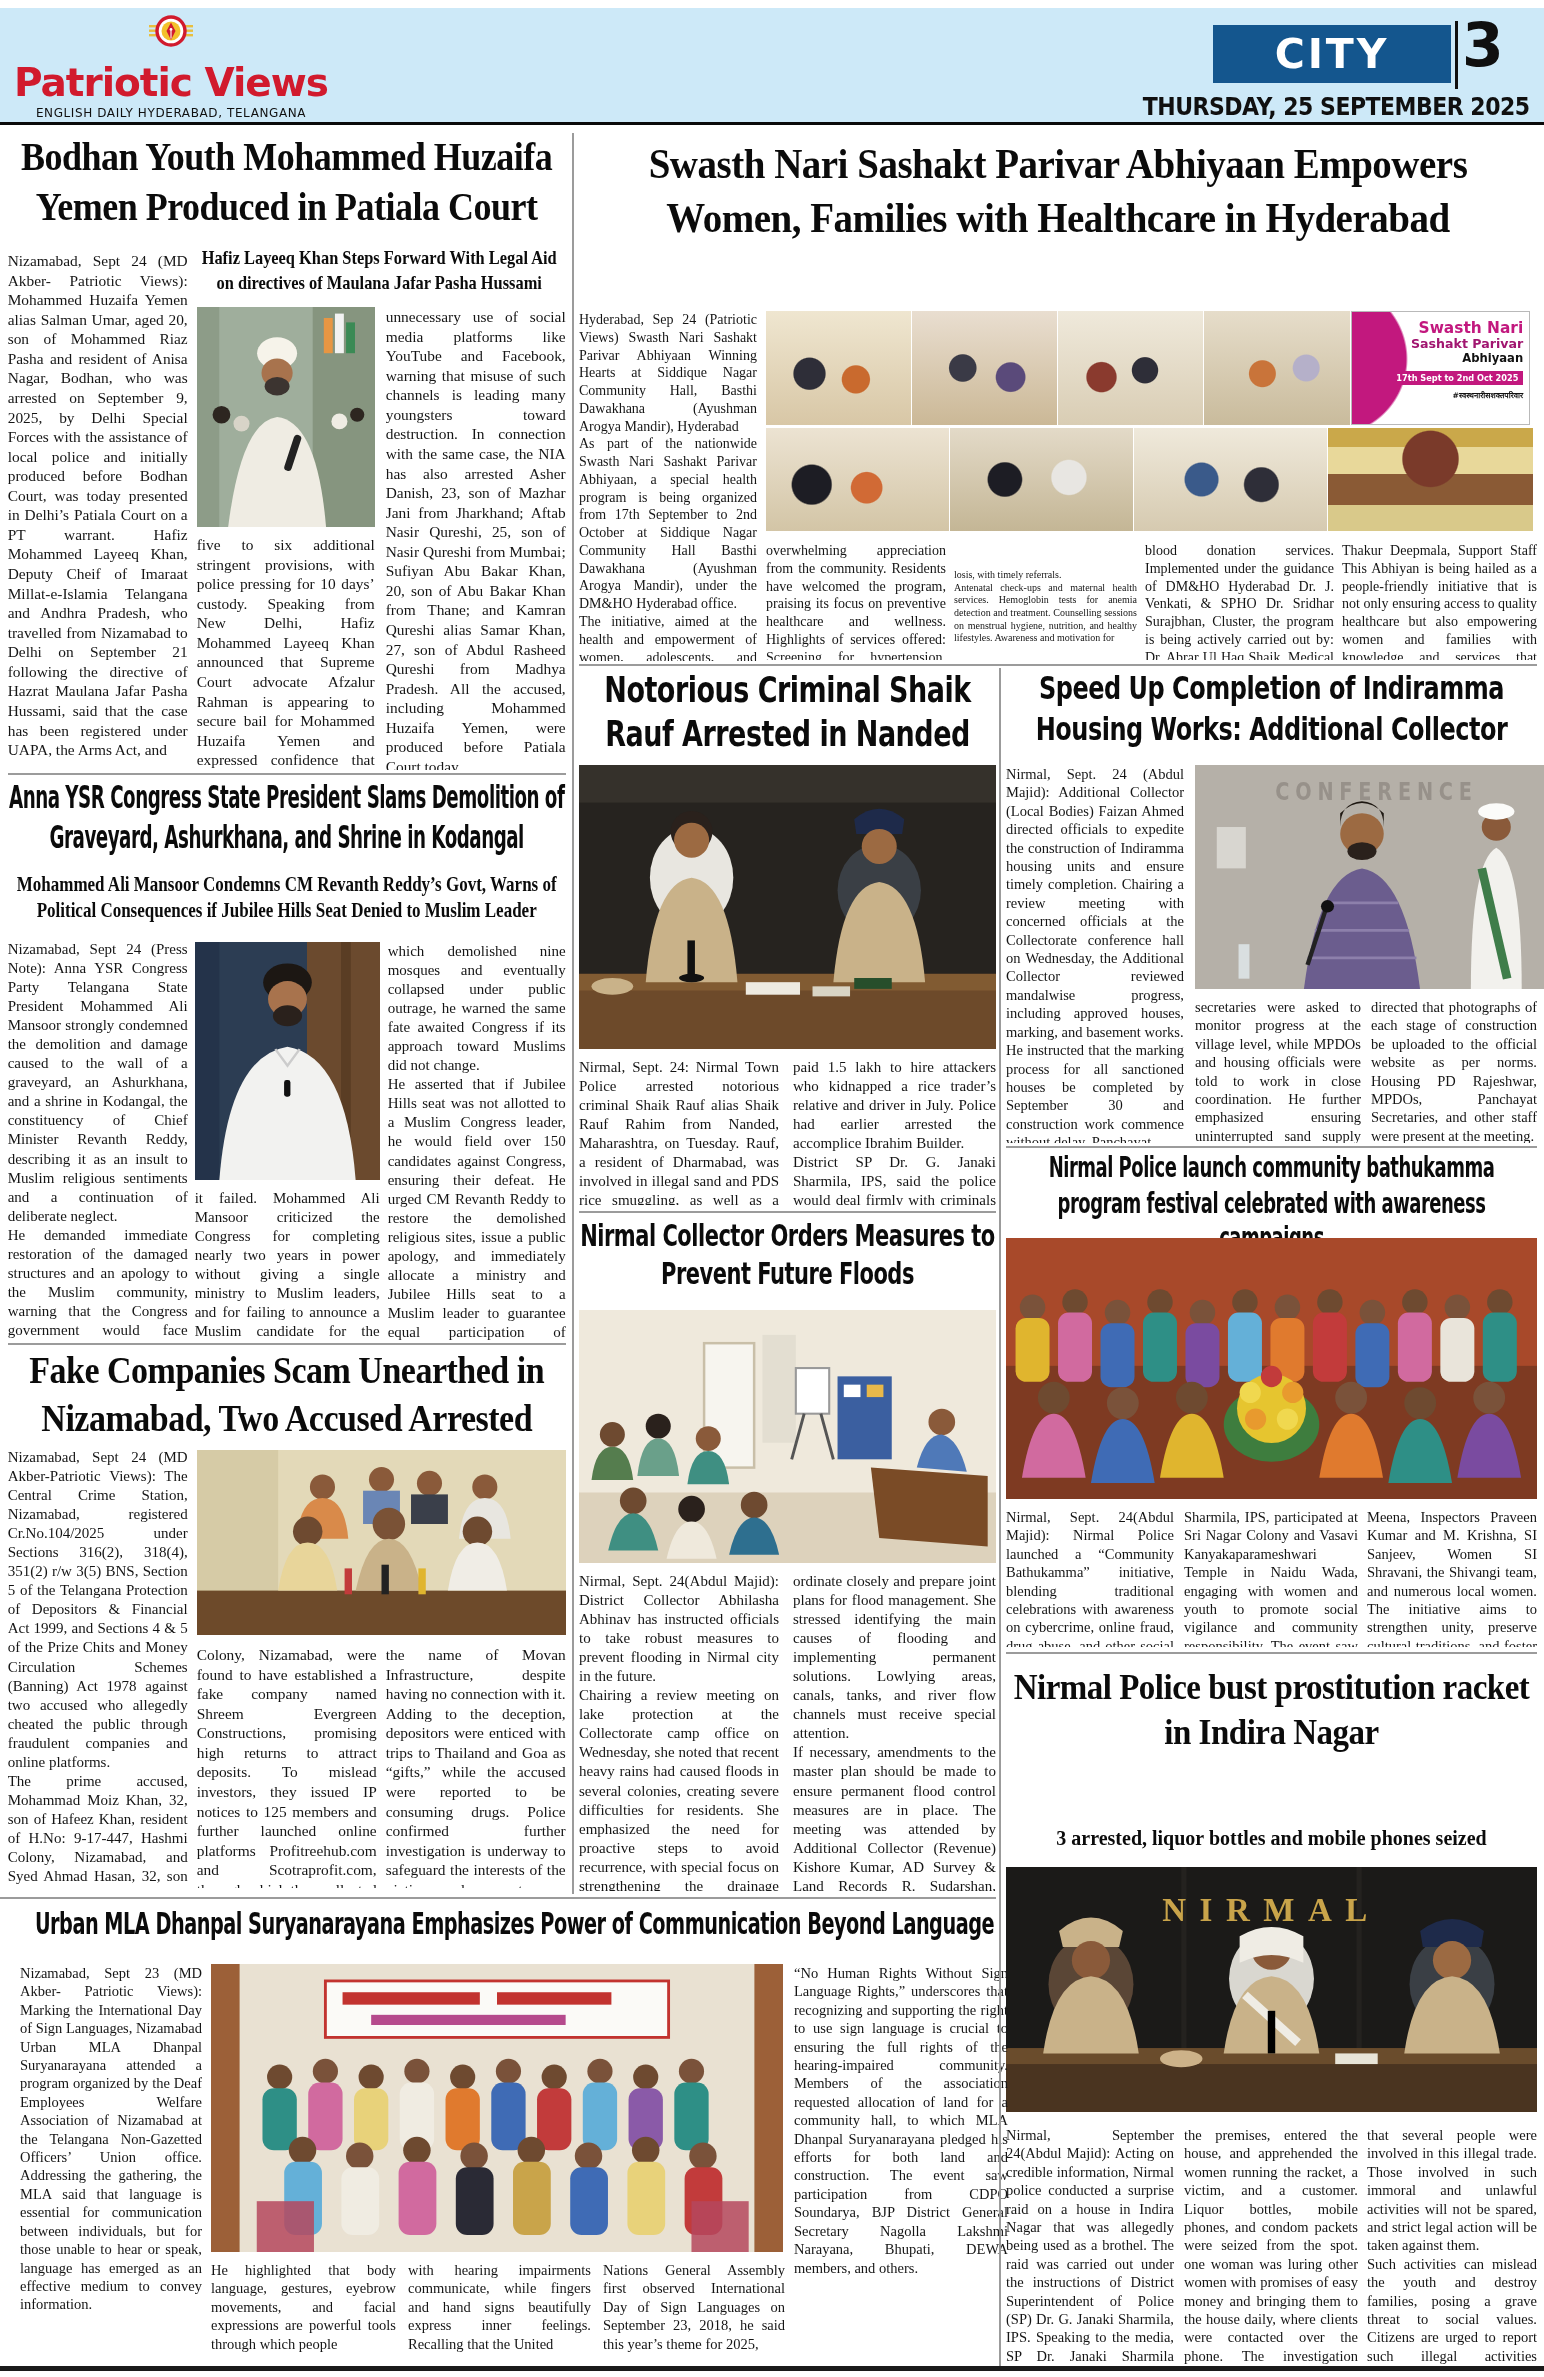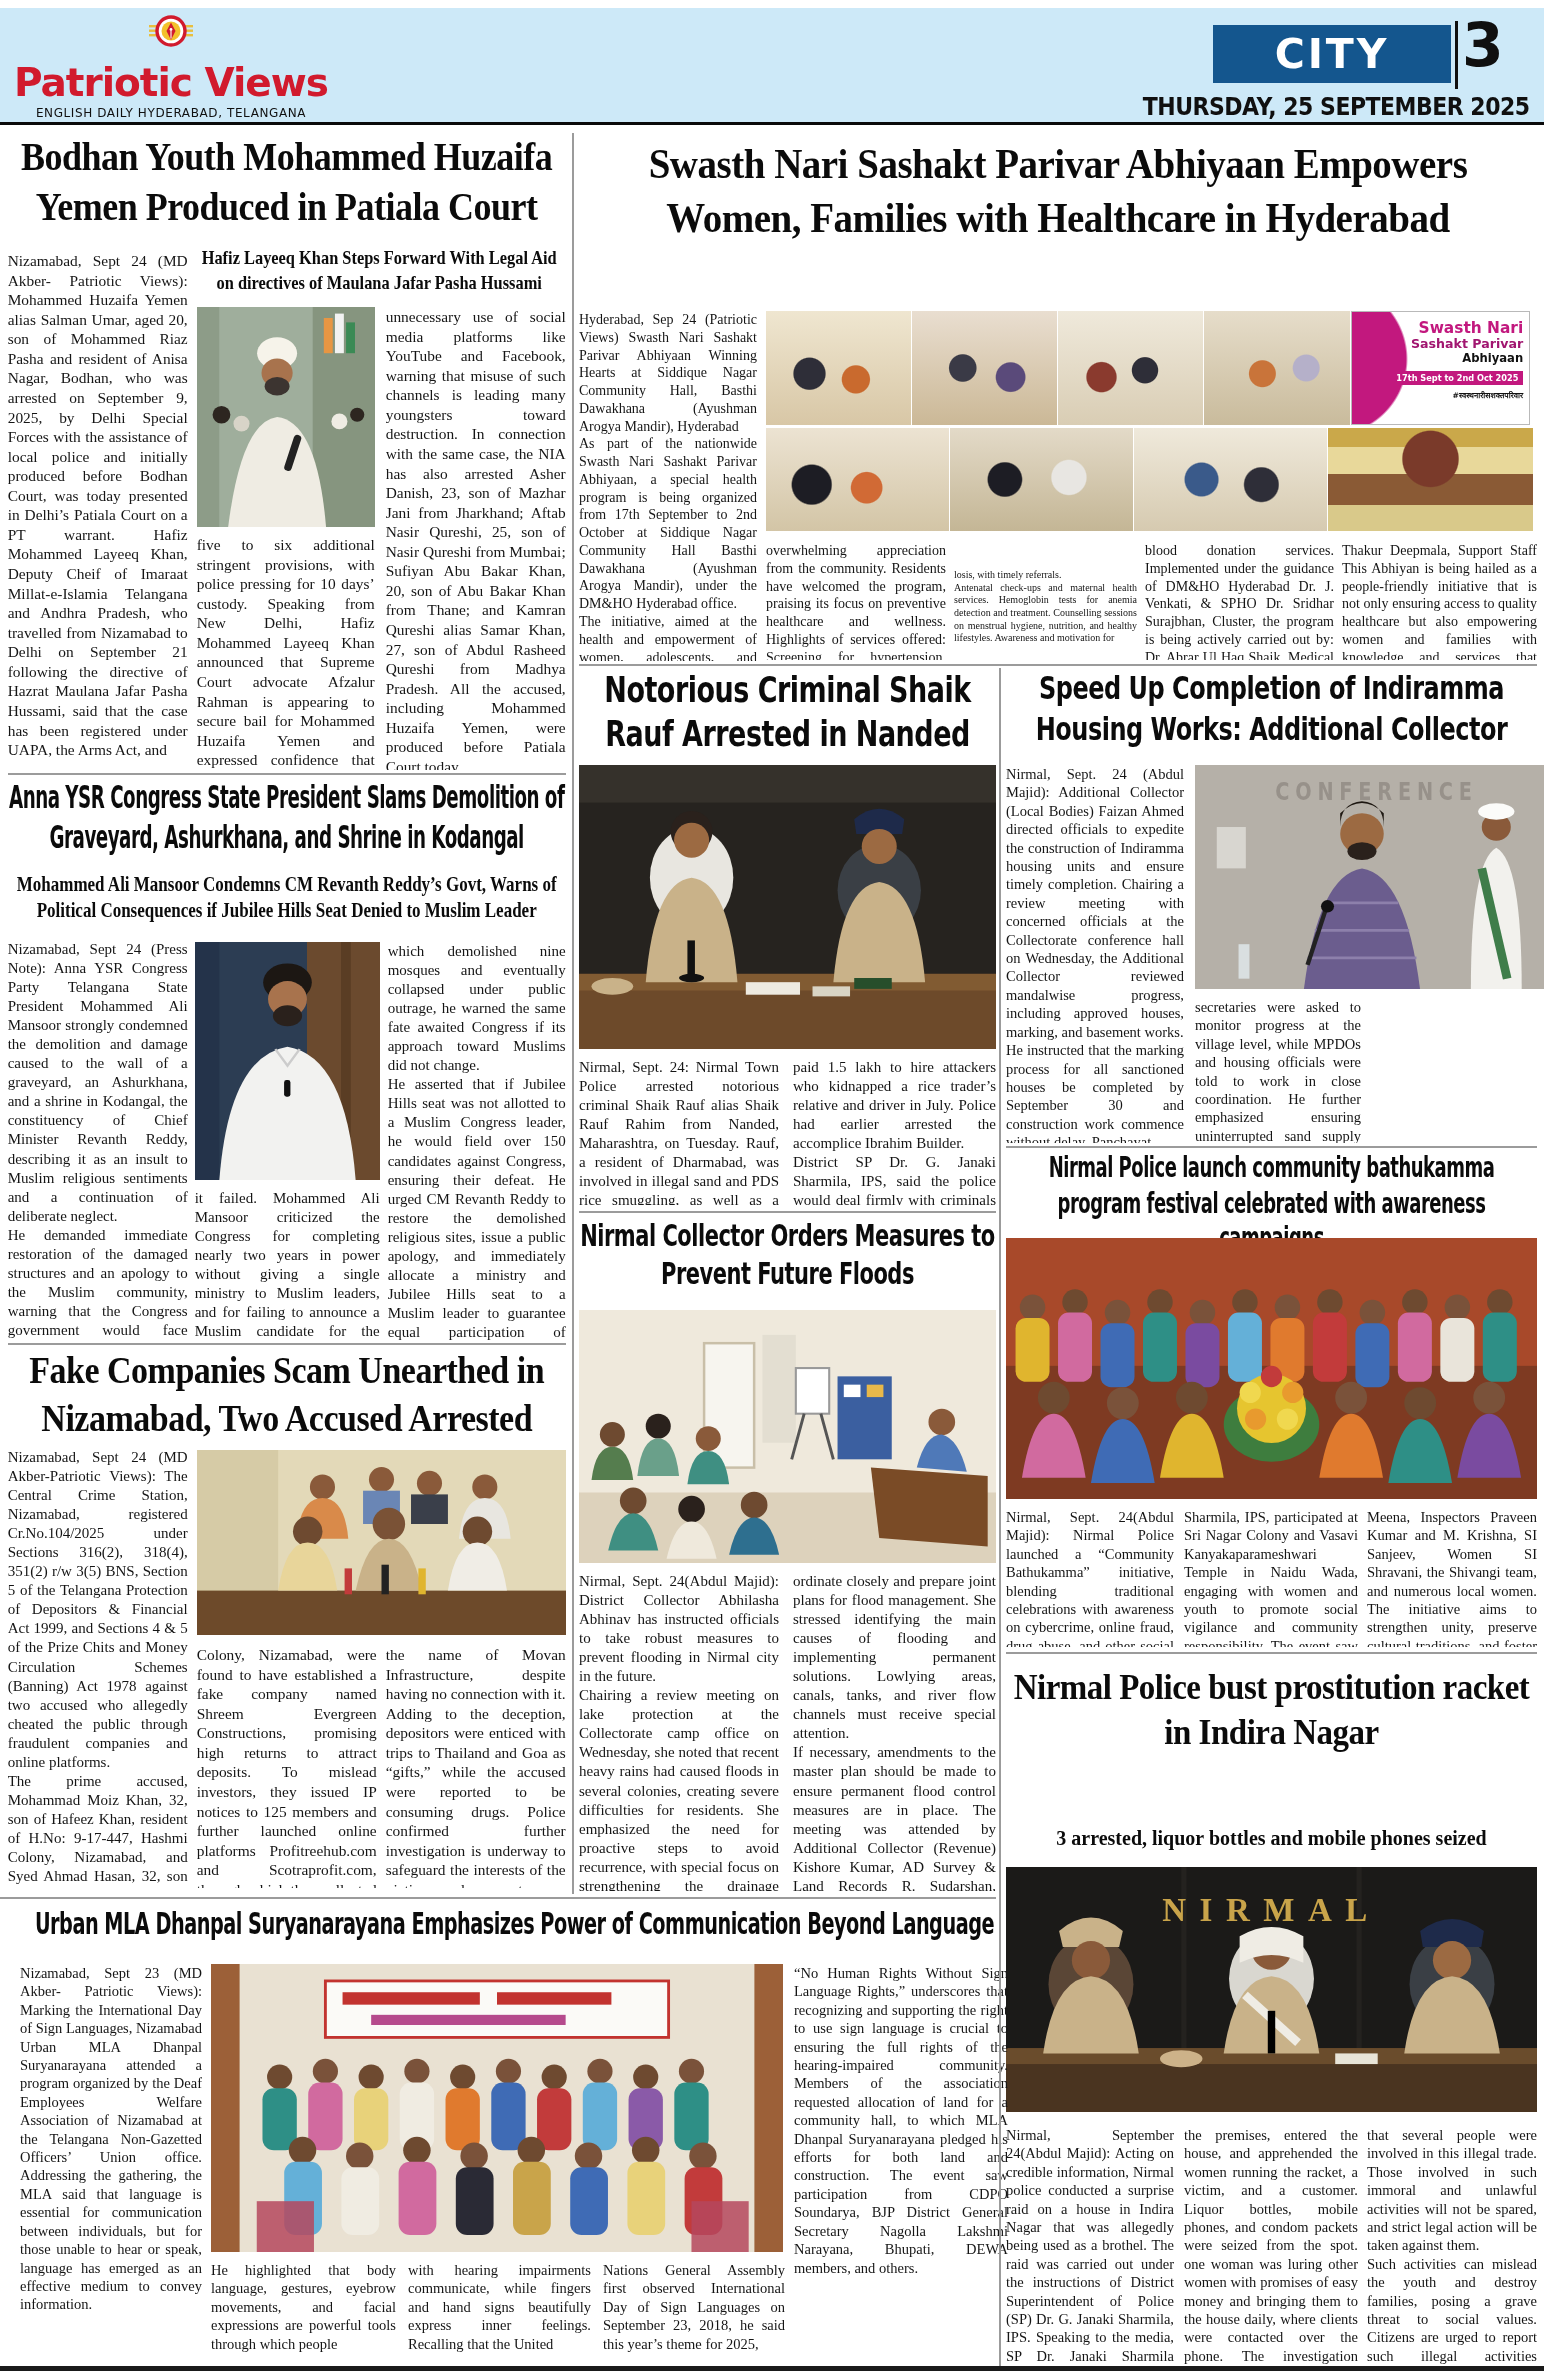--- a/index.html
+++ b/index.html
@@ -254,20 +254,21 @@
           <circle cx="36.5" cy="41" r="1.8" fill="#111"></circle>
         <rect x="12" y="52" width="3" height="10" fill="#dfe8ea" opacity="0.85"></rect>
         <path d="M76 65 Q76 28 83 24 Q90 28 90 65 Z" fill="#f2f1ed"></path>
         <circle cx="83" cy="18" r="4" fill="#8a5a3a"></circle>
         <ellipse cx="83" cy="13.5" rx="5" ry="2.4" fill="#fbfbf9"></ellipse>
         <line x1="79" y1="30" x2="86" y2="62" stroke="#3f7d4a" stroke-width="2.4"></line>
       </svg>
       <div class="overlay-conf">CONFERENCE</div>
     </div>
     <div class="bcol" style="left:189px;top:330px;width:166px;height:145px;font-size:14.5px;">secretaries were asked to monitor progress at the village level, while MPDOs and housing officials were told to work in close coordination. He further emphasized ensuring uninterrupted sand supply for construction and</div>
+    <div class="bcol" style="left:365px;top:330px;width:166px;height:145px;font-size:14.5px;">directed that photographs of each stage of construction be uploaded to the official website as per norms. Housing PD Rajeshwar, MPDOs, Panchayat Secretaries, and other staff were present at the meeting.</div>
   </div>
 
   <div class="art" style="left:579px;top:1217px;width:417px;height:676px;">
     <div class="hsans abs" style="left:0;top:0;width:417px;height:85px;font-size:21px;transform:scaleY(1.45);">Nirmal Collector Orders Measures to Prevent Future Floods</div>
     <div class="ph" style="left:0;top:93px;width:417px;height:253px;">
       <svg viewBox="0 0 100 61" preserveAspectRatio="none">
         <rect width="100" height="61" fill="#efe9dc"></rect>
         <rect y="44" width="100" height="17" fill="#ddd2bc"></rect>
         <rect x="30" y="8" width="12" height="30" fill="#f7f5ef" stroke="#c9bfa8" stroke-width="0.6"></rect>
         <rect x="44" y="6" width="8" height="26" fill="#e3ded1"></rect>

